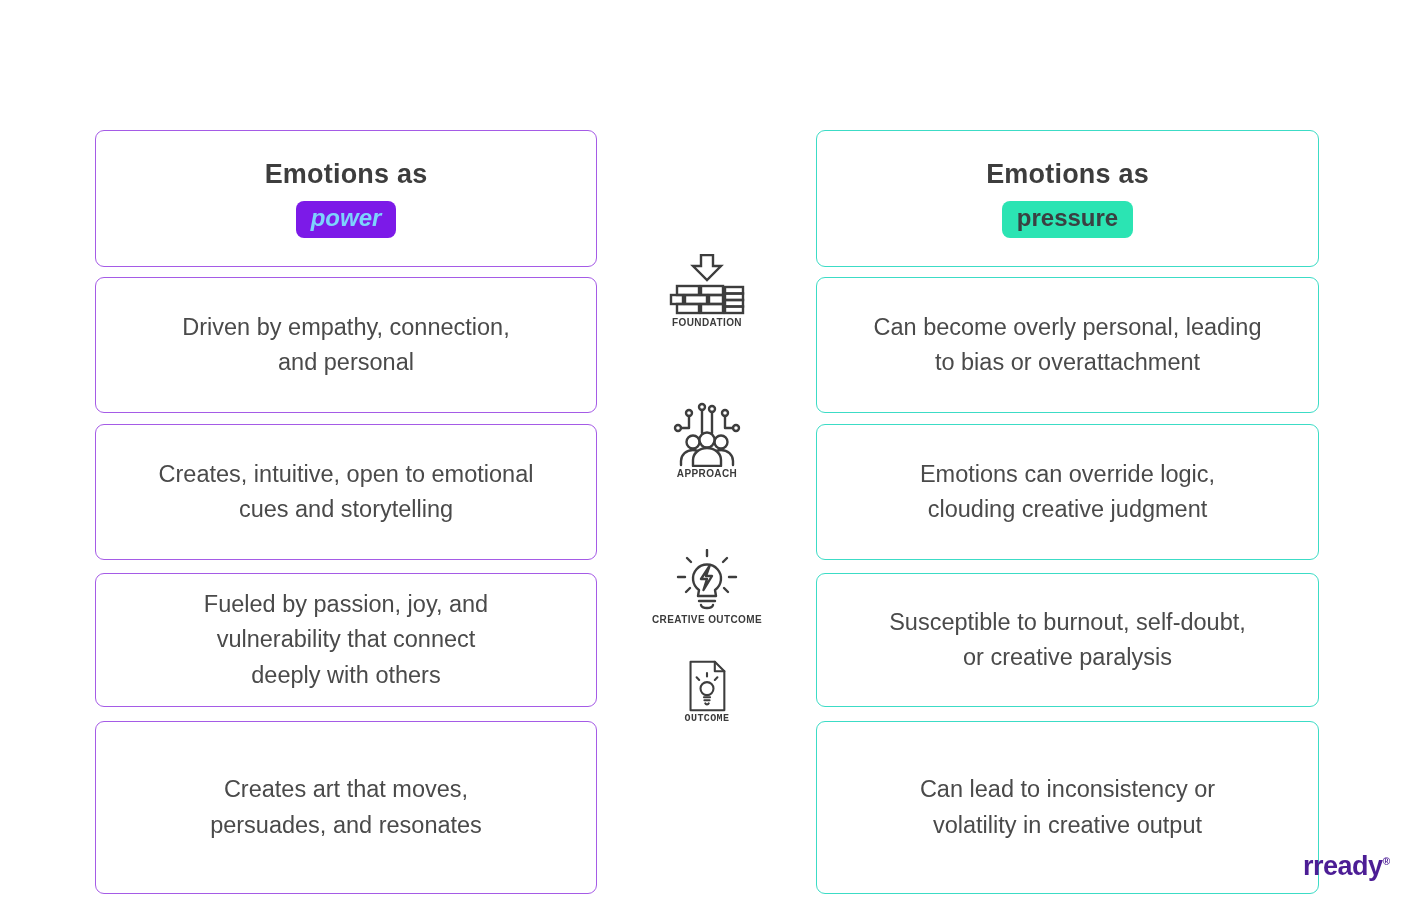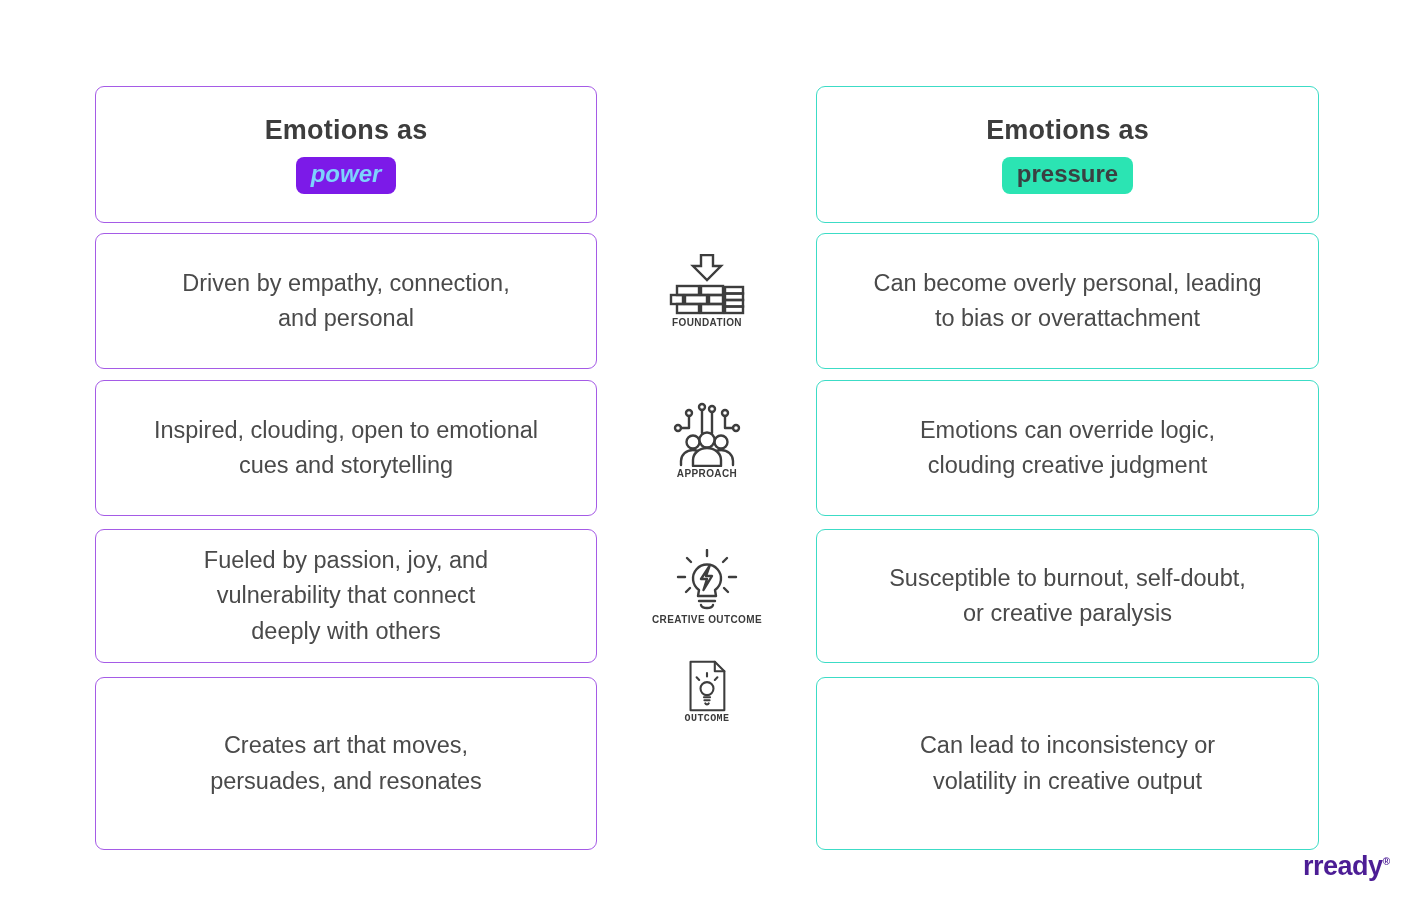--- a/index.html
+++ b/index.html
@@ -15,20 +15,21 @@
     position:absolute;
     box-sizing:border-box;
     border-radius:9px;
     background:#ffffff;
     display:flex;
     flex-direction:column;
     align-items:center;
     justify-content:center;
     text-align:center;
     padding:0 28px;
+    margin-top:44px;
   }
   .card.purple{border:1.5px solid #a55be6;}
   .card.teal{border:1.5px solid #3cdcc6;}
   .col-left{left:95px;width:502px;}
   .col-right{left:816px;width:503px;}
   .r0{top:86px;height:137px;}
   .r1{top:233px;height:136px;}
   .r2{top:380px;height:136px;}
   .r3{top:529px;height:134px;}
   .r4{top:677px;height:173px;}
@@ -89,21 +90,21 @@
 
   <div class="card purple col-left r0">
     <div class="card-title">Emotions as</div>
     <span class="badge badge-purple">power</span>
   </div>
   <div class="card purple col-left r1">
     <p class="card-text">Driven by empathy, connection,
 and personal</p>
   </div>
   <div class="card purple col-left r2">
-    <p class="card-text">Inspired, clouding, open to emotional
+    <p class="card-text">Creates, intuitive, open to emotional
 cues and storytelling</p>
   </div>
   <div class="card purple col-left r3">
     <p class="card-text">Fueled by passion, joy, and
 vulnerability that connect
 deeply with others</p>
   </div>
   <div class="card purple col-left r4">
     <p class="card-text">Creates art that moves,
 persuades, and resonates</p>

